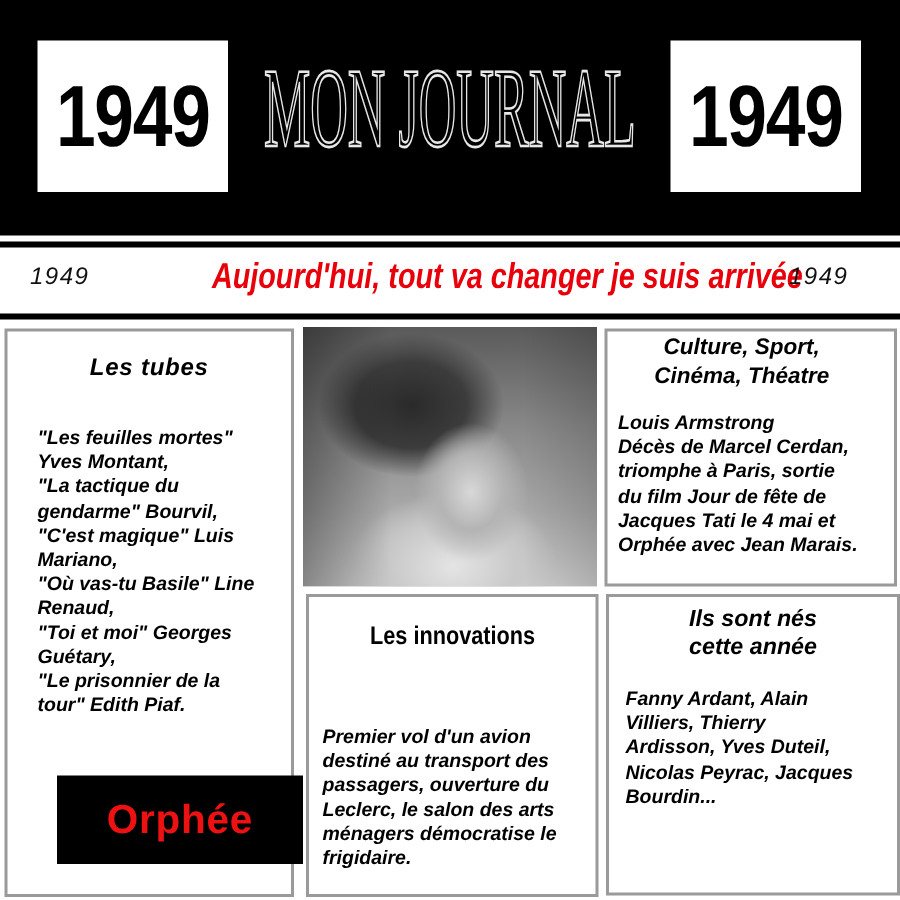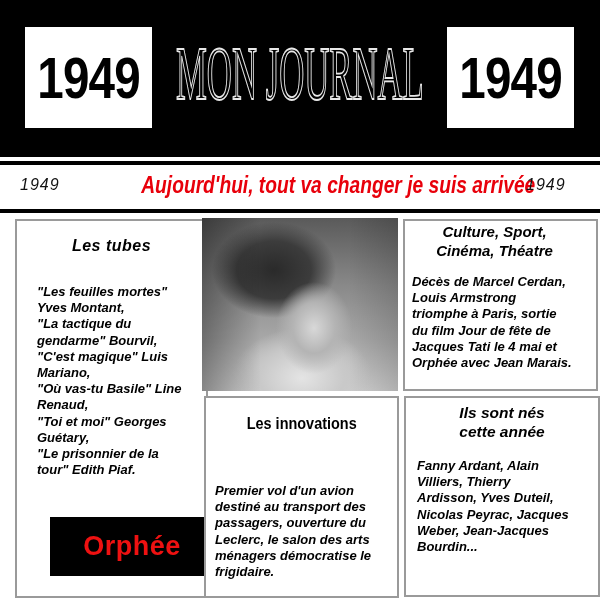--- a/index.html
+++ b/index.html
@@ -20,21 +20,21 @@
   #rule-top { top:161px; height:4px; }
   #rule-bottom { top:209px; height:4px; }
   #subtitle-band { left:0; top:165px; width:600px; height:44px; }
   .sub-year { top:176px; font-family:"Liberation Sans", sans-serif; font-style:italic; font-size:16px; color:#111; letter-spacing:1px; }
   #sub-year-left { left:20px; }
   #sub-year-right { left:526px; }
   #sub-headline { left:92px; top:171px; width:422px; text-align:center; white-space:nowrap; }
   #sub-headline span { font-family:"Liberation Sans", sans-serif; font-weight:bold; font-style:italic; font-size:24px; color:#e8000b;
                        display:inline-block; transform:scaleX(0.80); transform-origin:center; }
   .box { border:2px solid #9a9a9a; box-sizing:border-box; background:#fff; }
-  #box-tubes { left:15px; top:219px; width:193px; height:379px; }
+  #box-tubes { left:3px; top:219px; width:193px; height:379px; }
   #box-culture { left:403px; top:219px; width:195px; height:172px; }
   #box-innov { left:204px; top:396px; width:195px; height:202px; }
   #box-nes { left:404px; top:396px; width:196px; height:201px; }
   .box-title { position:absolute; left:0; width:100%; text-align:center; font-weight:bold; font-style:italic; color:#000; }
   .box-text { position:absolute; font-weight:bold; font-style:italic; color:#000; font-size:13px; line-height:16.3px; }
   #tubes-title { top:16px; font-size:16px; letter-spacing:0.5px; }
   #tubes-text { left:20px; top:63px; width:170px; line-height:16.2px; }
   #orphee { left:17px; top:296px; width:164px; height:59px; background:#000; display:flex; align-items:center; justify-content:center;margin-left:16px; }
   #orphee span { color:#ee1111; font-weight:bold; font-size:27px; font-family:"Liberation Sans", sans-serif; letter-spacing:0.5px; }
   #culture-title { top:1px; font-size:15px; line-height:19px; left:-6px; }
@@ -100,22 +100,22 @@
 <div id="photo" class="abs">
   <div class="shade"></div>
 </div>
 
 <div id="box-culture" class="abs box">
   <div id="culture-title" class="box-title">
     <div>Culture, Sport,</div>
     <div>Cinéma, Théatre</div>
   </div>
   <div id="culture-text" class="box-text">
+    <div>Louis Armstrong</div>
     <div>Décès de Marcel Cerdan,</div>
-    <div>Louis Armstrong</div>
     <div>triomphe à Paris, sortie</div>
     <div>du film Jour de fête de</div>
     <div>Jacques Tati le 4 mai et</div>
     <div>Orphée avec Jean Marais.</div>
   </div>
 </div>
 
 <div id="box-innov" class="abs box">
   <div id="innov-title" class="box-title">
     <span>Les innovations</span>
@@ -133,16 +133,15 @@
 <div id="box-nes" class="abs box">
   <div id="nes-title" class="box-title">
     <div>Ils sont nés</div>
     <div>cette année</div>
   </div>
   <div id="nes-text" class="box-text">
     <div>Fanny Ardant, Alain</div>
     <div>Villiers, Thierry</div>
     <div>Ardisson, Yves Duteil,</div>
     <div>Nicolas Peyrac, Jacques</div>
-    <div>Weber, Jean-Jacques</div>
     <div>Bourdin...</div>
   </div>
 </div>
 
 </body></html>

